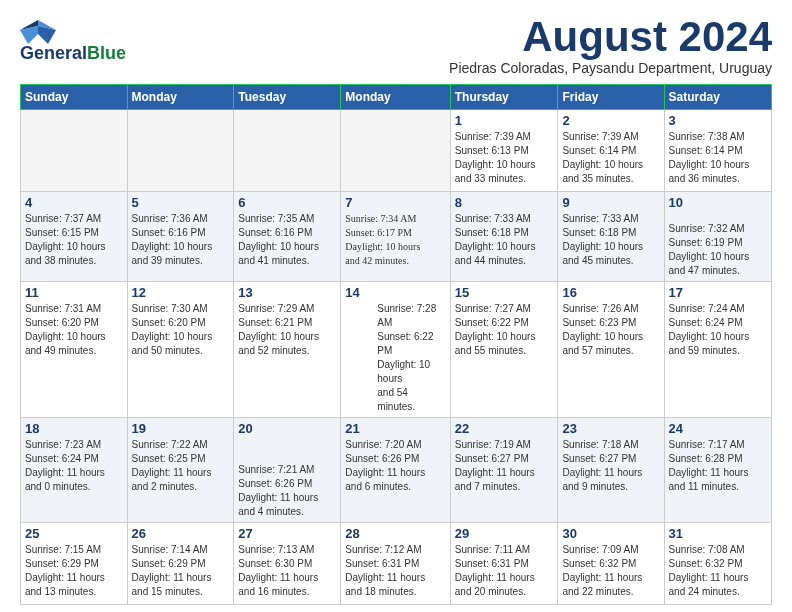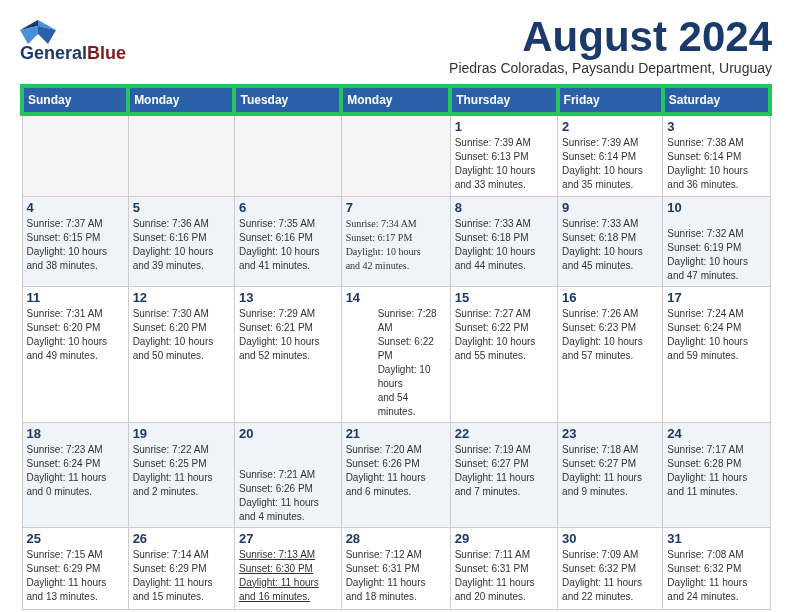--- a/index.html
+++ b/index.html
@@ -13,21 +13,21 @@
     .month-title { font-size: 42px; font-weight: bold; color: #1a3a6b; line-height: 1; }
     .subtitle { font-size: 14px; color: #333; margin-top: 2px; }
     .calendar { width: 100%; border-collapse: collapse; margin-top: 8px; }
     .calendar th {
       background: #2960a8;
       color: #fff;
       font-size: 12px;
       font-weight: bold;
       padding: 5px 4px;
       text-align: left;
-      border: 4px solid #22c55e;
+      border: 1px solid #22c55e;
     }
     .calendar td {
       border: 1px solid #ccc;
       vertical-align: top;
       padding: 3px 4px;
       font-size: 10px;
       color: #222;
       width: 113px;
       height: 82px;
       background: #fff;
@@ -44,21 +44,21 @@
   <div class="header">
     <div class="logo">
       <svg class="logo-bird" viewBox="0 0 36 28" xmlns="http://www.w3.org/2000/svg">
         <polygon points="18,4 36,14 18,10" fill="#4a90d9"></polygon>
         <polygon points="18,4 0,14 18,10" fill="#1a3a6b"></polygon>
         <polygon points="18,10 36,14 28,28 18,18" fill="#2960a8"></polygon>
         <polygon points="18,10 0,14 8,28 18,18" fill="#4a90d9"></polygon>
       </svg>
       <div style="display:flex;align-items:baseline;gap:0;">
         <span class="logo-text" style="color:#1a3a6b;font-size:18px;font-weight:bold;">General</span>
-        <span class="logo-text" style="color:#7f1d1d;font-size:18px;font-weight:bold;">Blue</span>
+        <span class="logo-text" style="color:#15803d;font-size:18px;font-weight:bold;">Blue</span>
       </div>
     </div>
     <div class="title-block">
       <div class="month-title">August 2024</div>
       <div class="subtitle">Piedras Coloradas, Paysandu Department, Uruguay</div>
     </div>
   </div>
 
   <table class="calendar">
     <thead>
@@ -263,21 +263,21 @@
           </td>
           <td>
             <div class="day-num">26</div>
             <div class="day-info" style="white-space: pre-line;">Sunrise: 7:14 AM
 Sunset: 6:29 PM
 Daylight: 11 hours
 and 15 minutes.</div>
           </td>
           <td>
             <div class="day-num">27</div>
-            <div class="day-info" style="white-space: pre-line; text-decoration: underline;">Sunrise: 7:13 AM
+            <div class="day-info" style="white-space: pre-line;">Sunrise: 7:13 AM
 Sunset: 6:30 PM
 Daylight: 11 hours
 and 16 minutes.</div>
           </td>
           <td>
             <div class="day-num">28</div>
             <div class="day-info" style="white-space: pre-line;">Sunrise: 7:12 AM
 Sunset: 6:31 PM
 Daylight: 11 hours
 and 18 minutes.</div>

